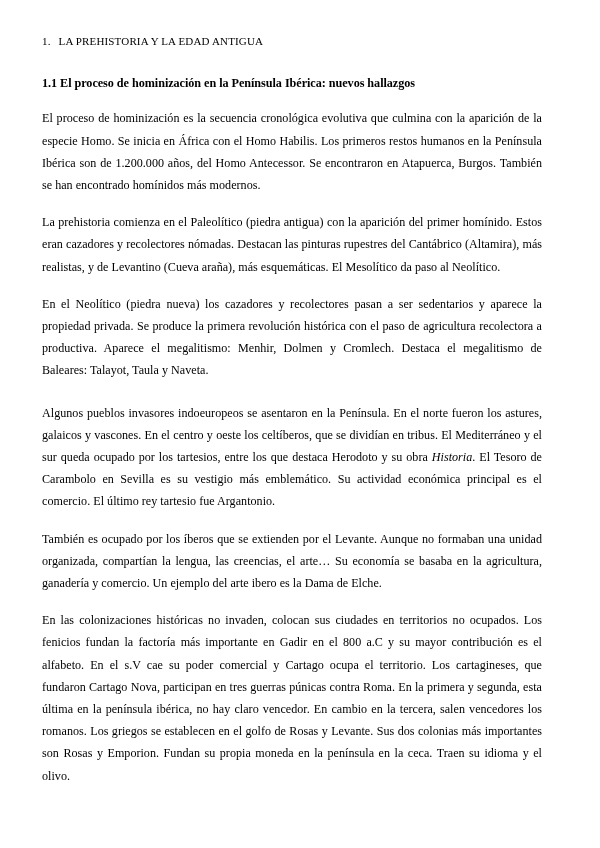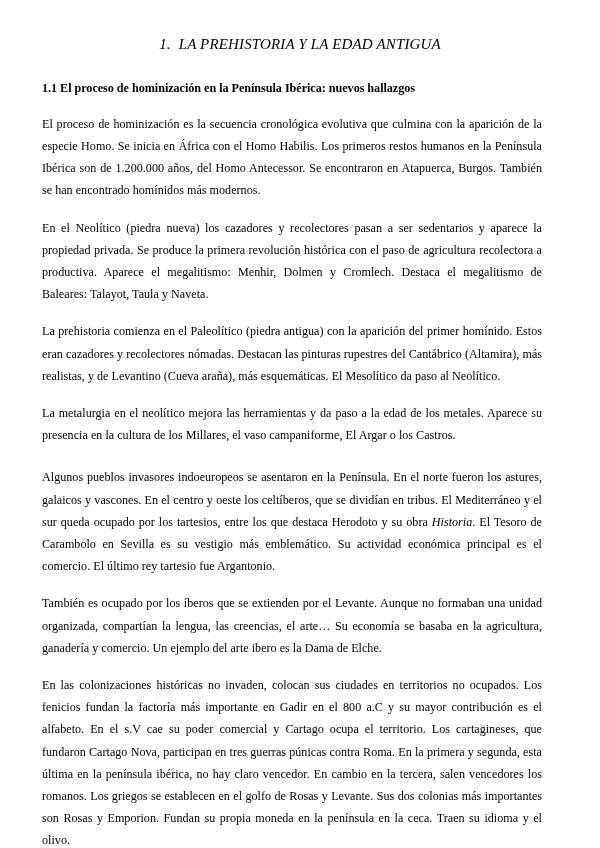--- a/index.html
+++ b/index.html
@@ -17,27 +17,26 @@
   }
   .page {
     position: relative;
     width: 600px;
     height: 848px;
     background: #ffffff;
     box-sizing: border-box;
     padding: 34px 42px 0 42px;
   }
   .doc-title {
-    text-align: center;
-    font-size: 15px;
+    text-align: left;
+    font-size: 11px;
     line-height: 1.35;
     margin: 0 0 26px 0;
     letter-spacing: 0.15px;
     font-weight: normal;
-    font-style: italic;
   }
   .doc-title .num {
     margin-right: 8px;
   }
   h2.section-heading {
     font-size: 12.2px;
     font-weight: bold;
     margin: 0 0 16px 0;
     line-height: 1.35;
     letter-spacing: -0.05px;
@@ -67,25 +66,24 @@
 <div class="page">
 
   <div class="doc-title">
     <span class="num">1.</span><span>LA PREHISTORIA Y LA EDAD ANTIGUA</span>
   </div>
 
   <h2 class="section-heading">1.1 El proceso de hominización en la Península Ibérica: nuevos hallazgos</h2>
 
   <p class="body-par">El proceso de hominización es la secuencia cronológica evolutiva que culmina con la aparición de la especie Homo. Se inicia en África con el Homo Habilis. Los primeros restos humanos en la Península Ibérica son de 1.200.000 años, del Homo Antecessor. Se encontraron en Atapuerca, Burgos. También se han encontrado homínidos más modernos.</p>
 
+  <p class="body-par">La prehistoria comienza en el Paleolítico (piedra antigua) con la aparición del primer homínido. Estos eran cazadores y recolectores nómadas. Destacan las pinturas rupestres del Cantábrico (Altamira), más realistas, y de Levantino (Cueva araña), más esquemáticas. El Mesolítico da paso al Neolítico.</p>
+
   <p class="body-par">En el Neolítico (piedra nueva) los cazadores y recolectores pasan a ser sedentarios y aparece la propiedad privada. Se produce la primera revolución histórica con el paso de agricultura recolectora a productiva. Aparece el megalitismo: Menhir, Dolmen y Cromlech. Destaca el megalitismo de Baleares: Talayot, Taula y Naveta.</p>
 
-  <p class="body-par">La prehistoria comienza en el Paleolítico (piedra antigua) con la aparición del primer homínido. Estos eran cazadores y recolectores nómadas. Destacan las pinturas rupestres del Cantábrico (Altamira), más realistas, y de Levantino (Cueva araña), más esquemáticas. El Mesolítico da paso al Neolítico.</p>
-
-  <p class="body-par">La metalurgia en el neolítico mejora las herramientas y da paso a la edad de los metales. Aparece su presencia en la cultura de los Millares, el vaso campaniforme, El Argar o los Castros.</p>
 
   <div class="spacer-before-heading"></div>
 
 
   <p class="body-par"><span>Algunos pueblos invasores indoeuropeos se asentaron en la Península. En el norte fueron los astures, galaicos y vascones. En el centro y oeste los celtíberos, que se dividían en tribus. El Mediterráneo y el sur queda ocupado por los tartesios, entre los que destaca Herodoto y su obra </span><em class="work-title">Historia</em><span>. El Tesoro de Carambolo en Sevilla es su vestigio más emblemático. Su actividad económica principal es el comercio. El último rey tartesio fue Argantonio.</span></p>
 
   <p class="body-par">También es ocupado por los íberos que se extienden por el Levante. Aunque no formaban una unidad organizada, compartían la lengua, las creencias, el arte… Su economía se basaba en la agricultura, ganadería y comercio. Un ejemplo del arte ibero es la Dama de Elche.</p>
 
   <p class="body-par">En las colonizaciones históricas no invaden, colocan sus ciudades en territorios no ocupados. Los fenicios fundan la factoría más importante en Gadir en el 800 a.C y su mayor contribución es el alfabeto. En el s.V cae su poder comercial y Cartago ocupa el territorio. Los cartagineses, que fundaron Cartago Nova, participan en tres guerras púnicas contra Roma. En la primera y segunda, esta última en la península ibérica, no hay claro vencedor. En cambio en la tercera, salen vencedores los romanos. Los griegos se establecen en el golfo de Rosas y Levante. Sus dos colonias más importantes son Rosas y Emporion. Fundan su propia moneda en la península en la ceca. Traen su idioma y el olivo.</p>
 

